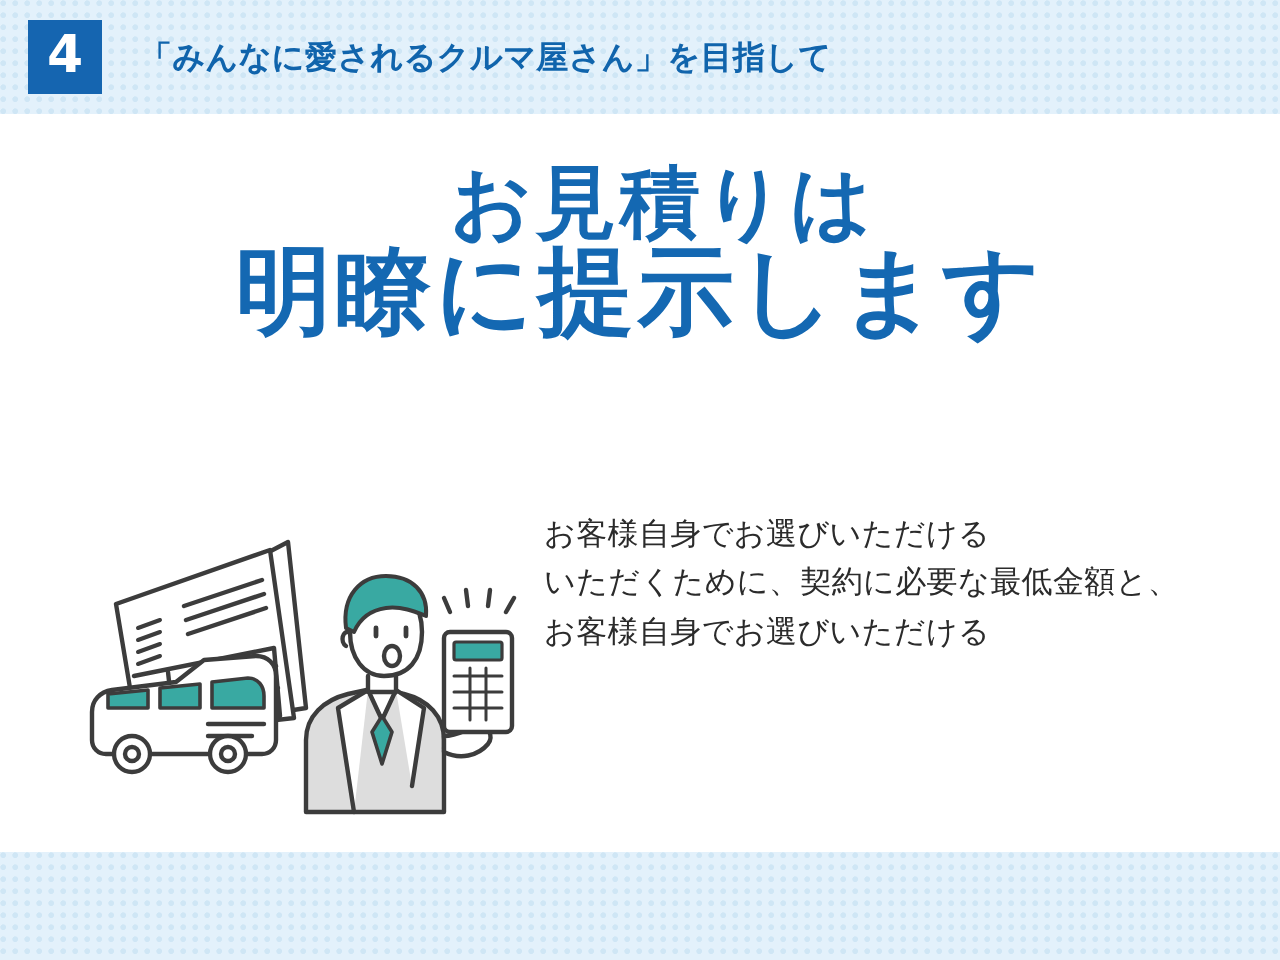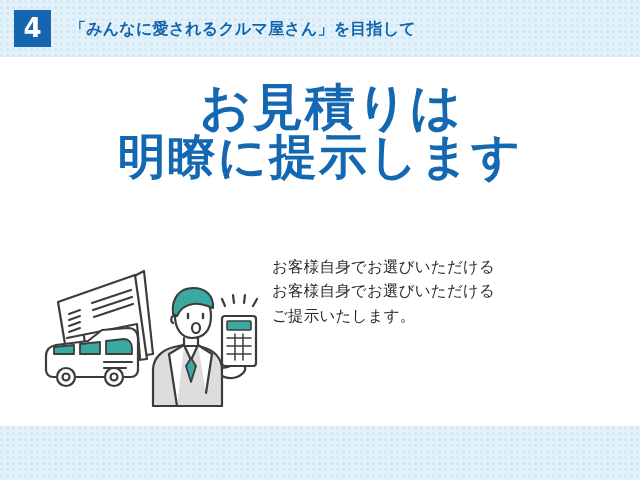--- a/index.html
+++ b/index.html
@@ -75,21 +75,21 @@
     left: 0;
     top: 82px;
     width: 640px;
     text-align: center;
     color: #1468b2;
     font-weight: bold;
     letter-spacing: 1px;
     line-height: 1.0;
   }
   .headline .line1 {
-    font-size: 50px;
+    font-size: 40px;
     display: block;
     letter-spacing: 2px;
     padding-left: 23px;
   }
   .headline .line2 {
     font-size: 48px;
     display: block;
     margin-top: 0;
     letter-spacing: 2px;
   }
@@ -150,22 +150,22 @@
 
   <div class="header-title">「みんなに愛されるクルマ屋さん」を目指して</div>
 
   <div class="headline">
     <span class="line1">お見積りは</span>
     <span class="line2">明瞭に提示します</span>
   </div>
 
   <div class="body-copy">
     <div>お客様自身でお選びいただける</div>
+    <div>いただくために、契約に必要な最低金額と、</div>
     <div>お客様自身でお選びいただける</div>
-    <div>ご提示いたします。</div>
   </div>
 
   <div class="illus">
     <svg width="232" height="160" viewBox="0 0 232 160" xmlns="http://www.w3.org/2000/svg">
       <g fill="none" stroke="#3c3c3c" stroke-width="2.2" stroke-linejoin="round" stroke-linecap="round">
 
         <g>
           <polygon points="56,40 108,13 117,96 66,104" fill="#ffffff"></polygon>
         </g>
 

